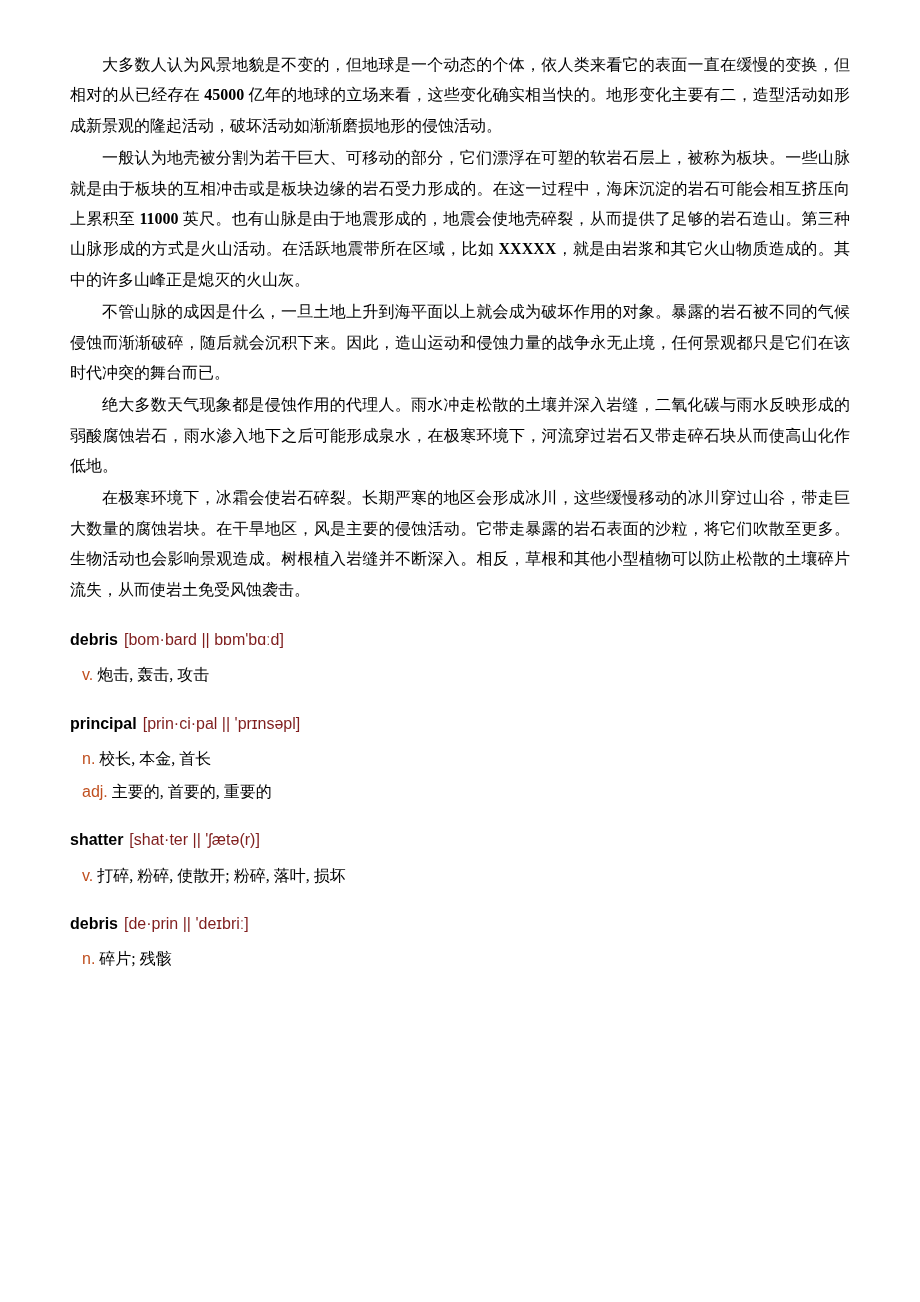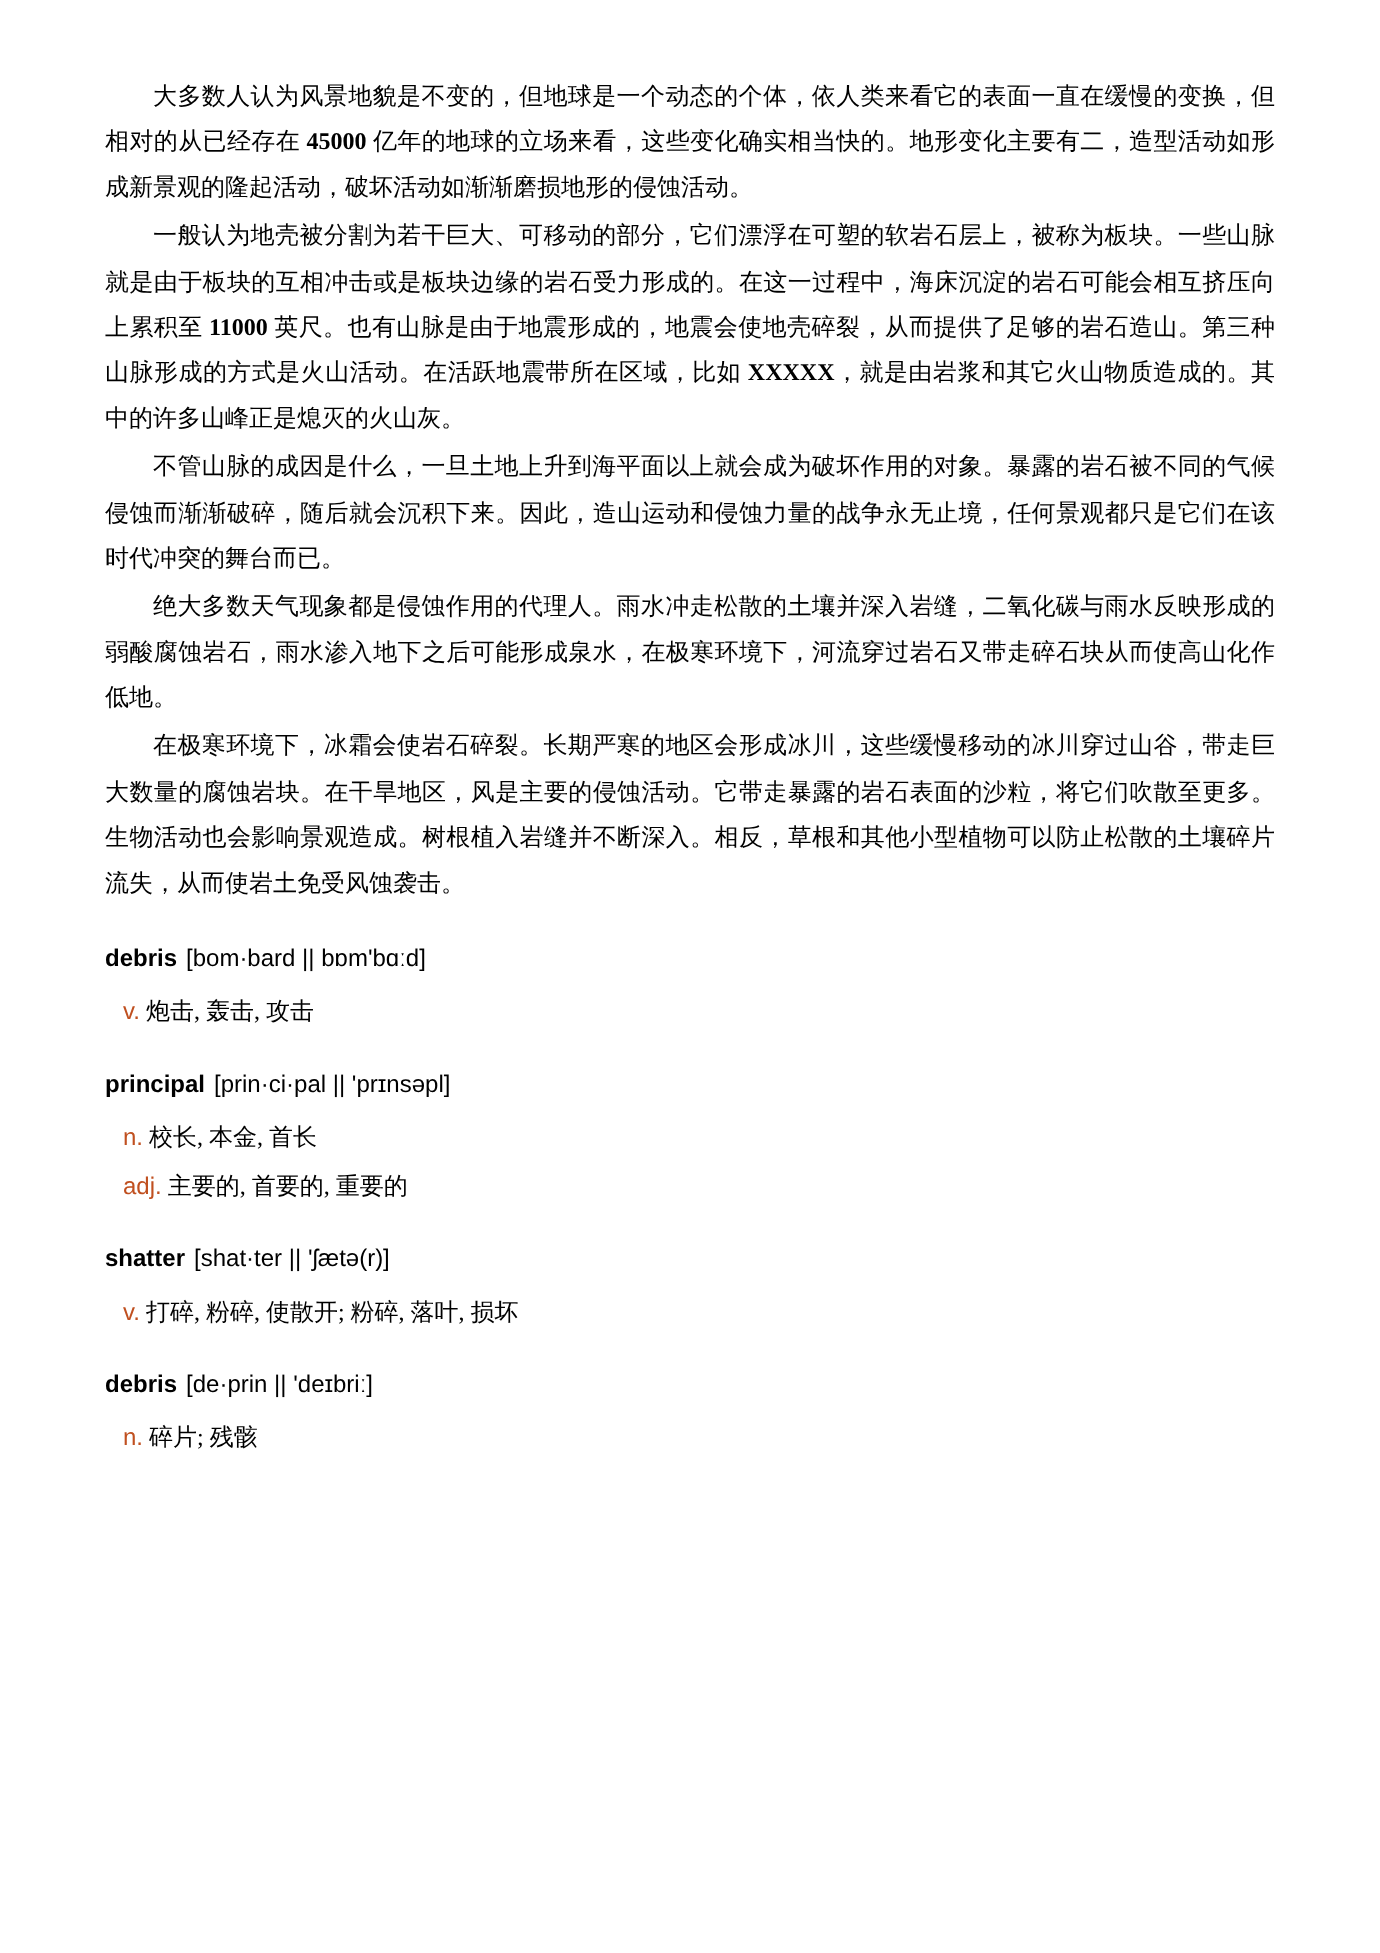--- a/index.html
+++ b/index.html
@@ -19,21 +19,21 @@
   }
   .para b { font-weight: bold; }
   .vocab-block { margin-top: 20px; margin-bottom: 6px; }
   .vocab-word {
     font-family: Arial, sans-serif;
     font-weight: bold;
     color: #000;
   }
   .vocab-pron {
     font-family: Arial, sans-serif;
-    color: #000000;
+    color: #7f1d1d;
     margin-left: 6px;
   }
   .vocab-def {
     margin: 6px 0 0 12px;
     line-height: 1.7;
   }
   .pos { color: #c05020; font-family: Arial, sans-serif; }
 </style>
 </head>
 <body>

